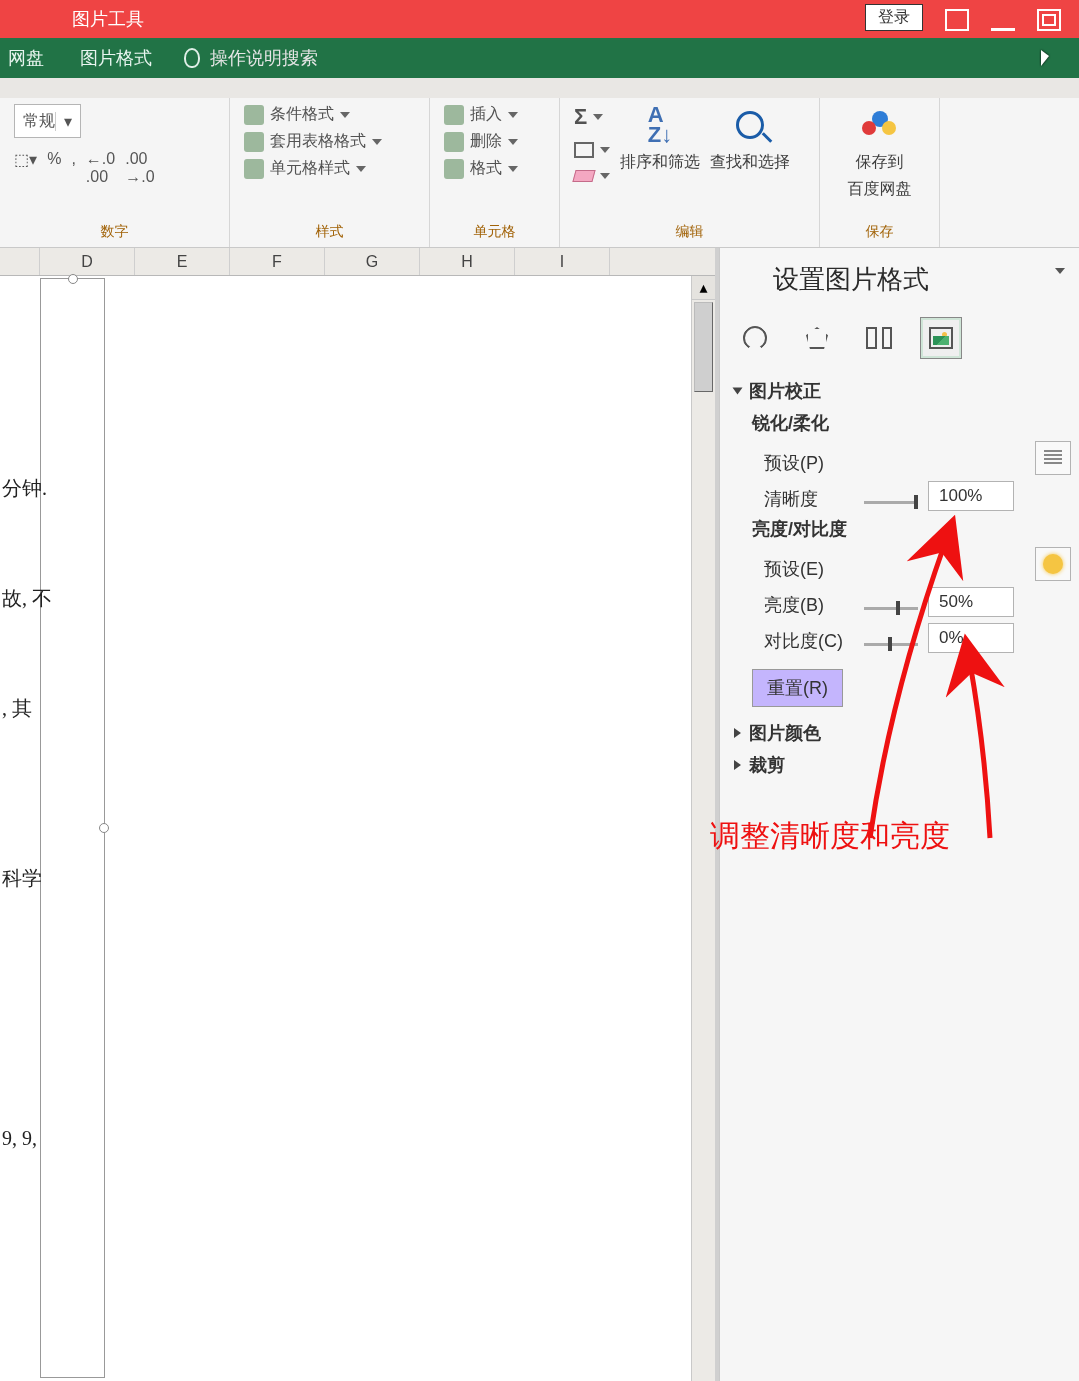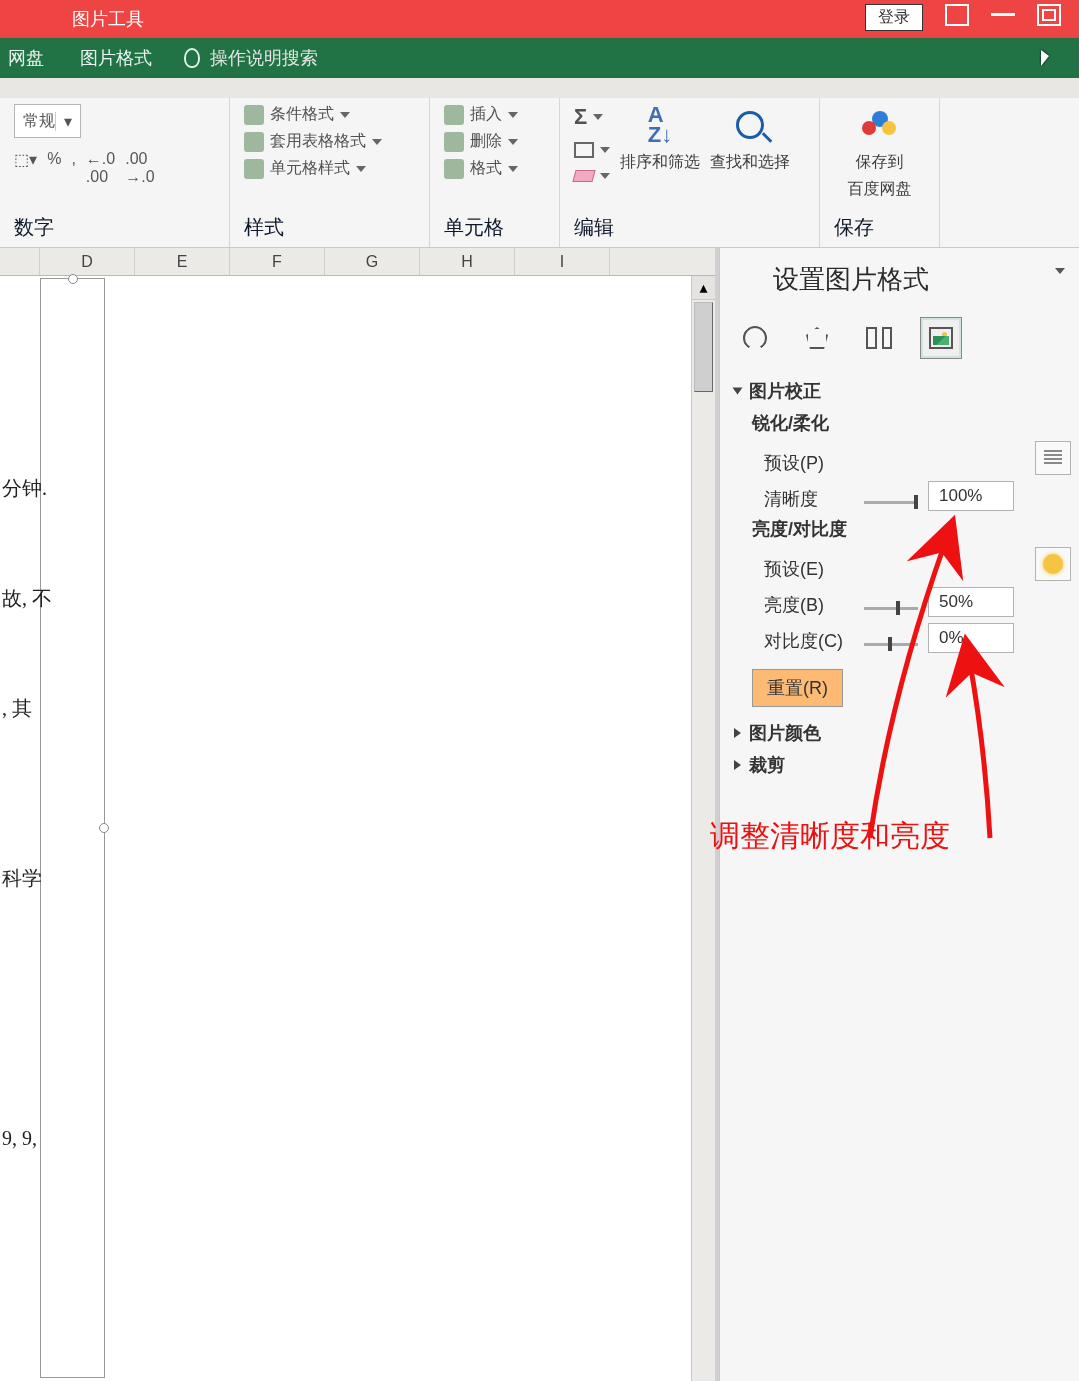--- a/index.html
+++ b/index.html
@@ -26,21 +26,21 @@
   .titlebar .tool-context {
     font-size: 18px;
     margin-left: 60px;
   }
   .titlebar .right {
     position: absolute;
     right: 18px;
     top: 4px;
     display: flex;
     gap: 22px;
-    align-items: flex-start;
+    align-items: flex-end;
     font-size: 18px;
     padding-left: 31px;
   }
   .titlebar .login-btn {
     background: #fff;
     color: #333;
     border: 1px solid #333;
     padding: 2px 12px;
     font-size: 16px;
   }
@@ -94,23 +94,23 @@
   }
   .group {
     border-right: 1px solid #d6d6d6;
     padding: 6px 14px 2px;
     display: flex;
     flex-direction: column;
     justify-content: space-between;
   }
   .group .body { display: flex; gap: 10px; align-items: flex-start; }
   .group .label {
-    text-align: left;
-    font-size: 20px;
-    color: #0f172a;
+    text-align: center;
+    font-size: 14px;
+    color: #a16207;
     padding: 4px 0;
   }
   .combo {
     border: 1px solid #b5b5b5; background:#fff;
     height: 34px; display:flex; align-items:center;
     padding: 0 8px; font-size:16px; color:#555;
   }
   .combo .arrow { margin-left:auto; border-left:1px solid #ccc; padding-left:8px; }
   .small-btns { display:flex; gap:10px; margin-top:6px; font-size:16px; color:#555;}
   .stack { display:flex; flex-direction:column; gap:6px; font-size:16px; color:#525252;}
@@ -248,21 +248,21 @@
     border:1px solid #b3b3b3; background:#fff;
     padding:4px 10px; min-width:86px; text-align:left;
     font-size:17px;
   }
   .preset-btn {
     border:1px solid #b3b3b3;background:#f9f9f9;width:36px;height:34px;
     display:flex;align-items:center;justify-content:center;
   }
   .sun { width:20px;height:20px;border-radius:50%;background:#f5c542;box-shadow:0 0 4px #f5c542;}
   .reset-btn {
-    border:1px solid #999;background:#fdba74;padding:6px 14px;margin:10px 0 6px 18px;
+    border:1px solid #999;background:#c4b5fd;padding:6px 14px;margin:10px 0 6px 18px;
     display:inline-block;
   }
 
   
   .anno {
     position:absolute;
     color:#e11;
     font-size:30px;
     z-index:20;
   }

